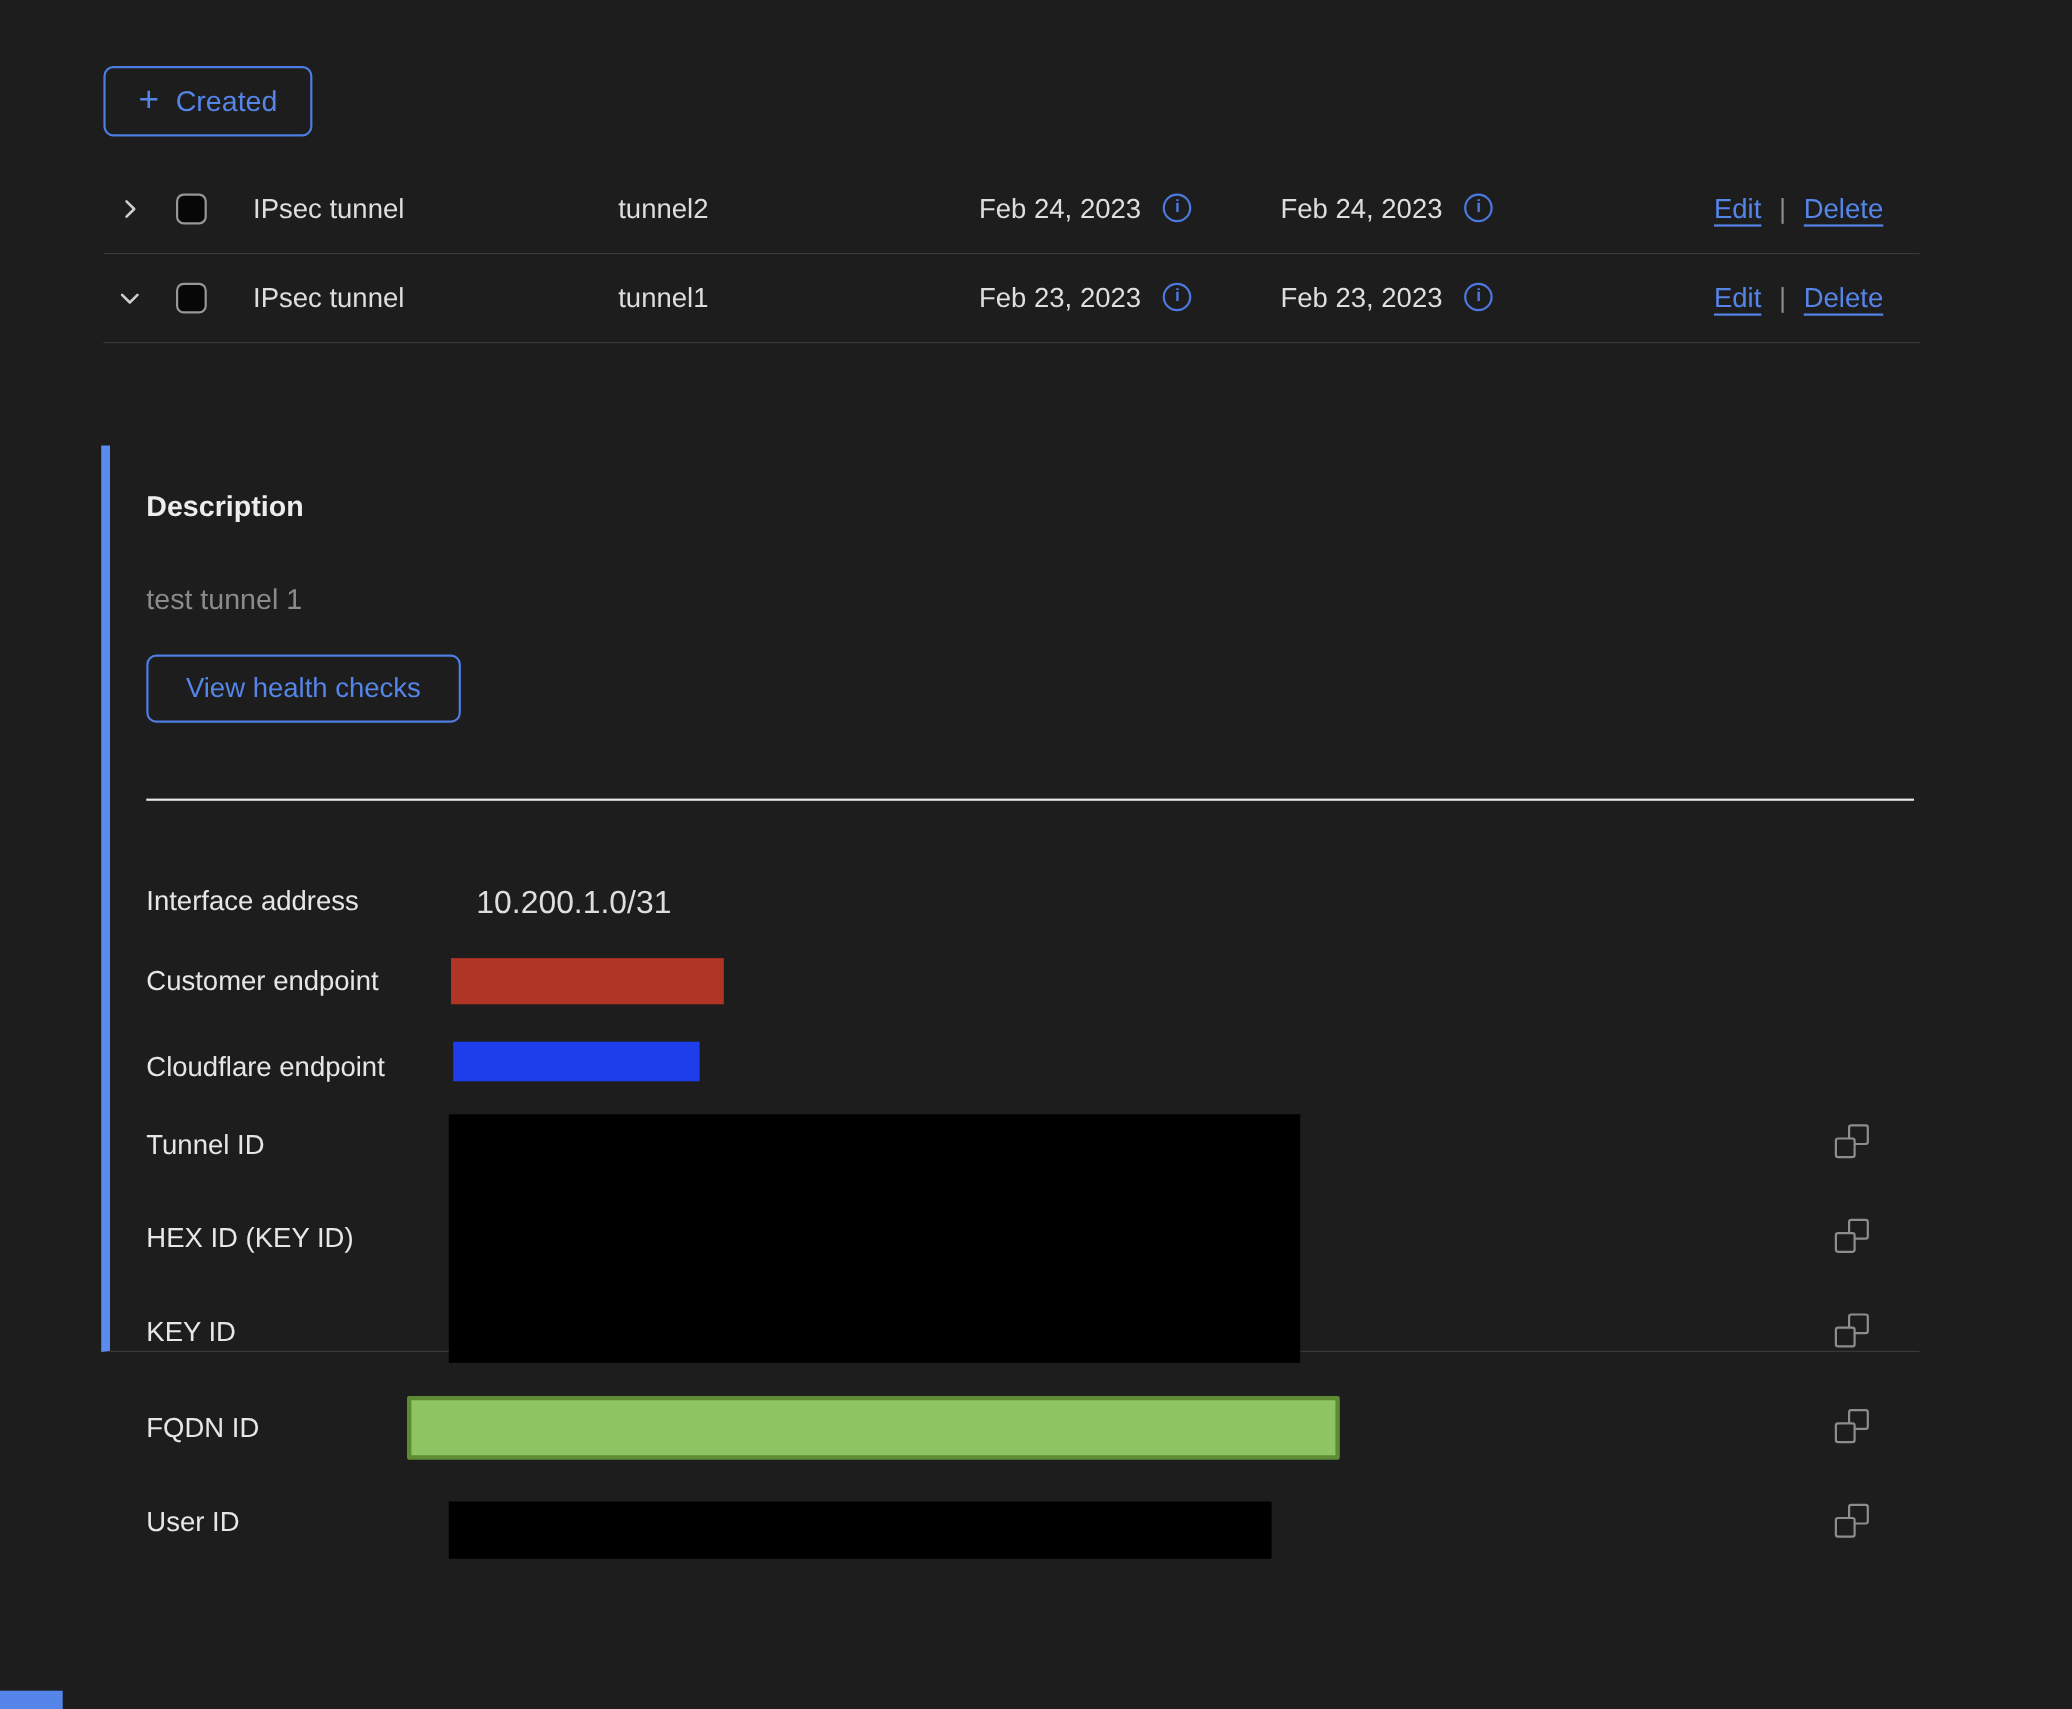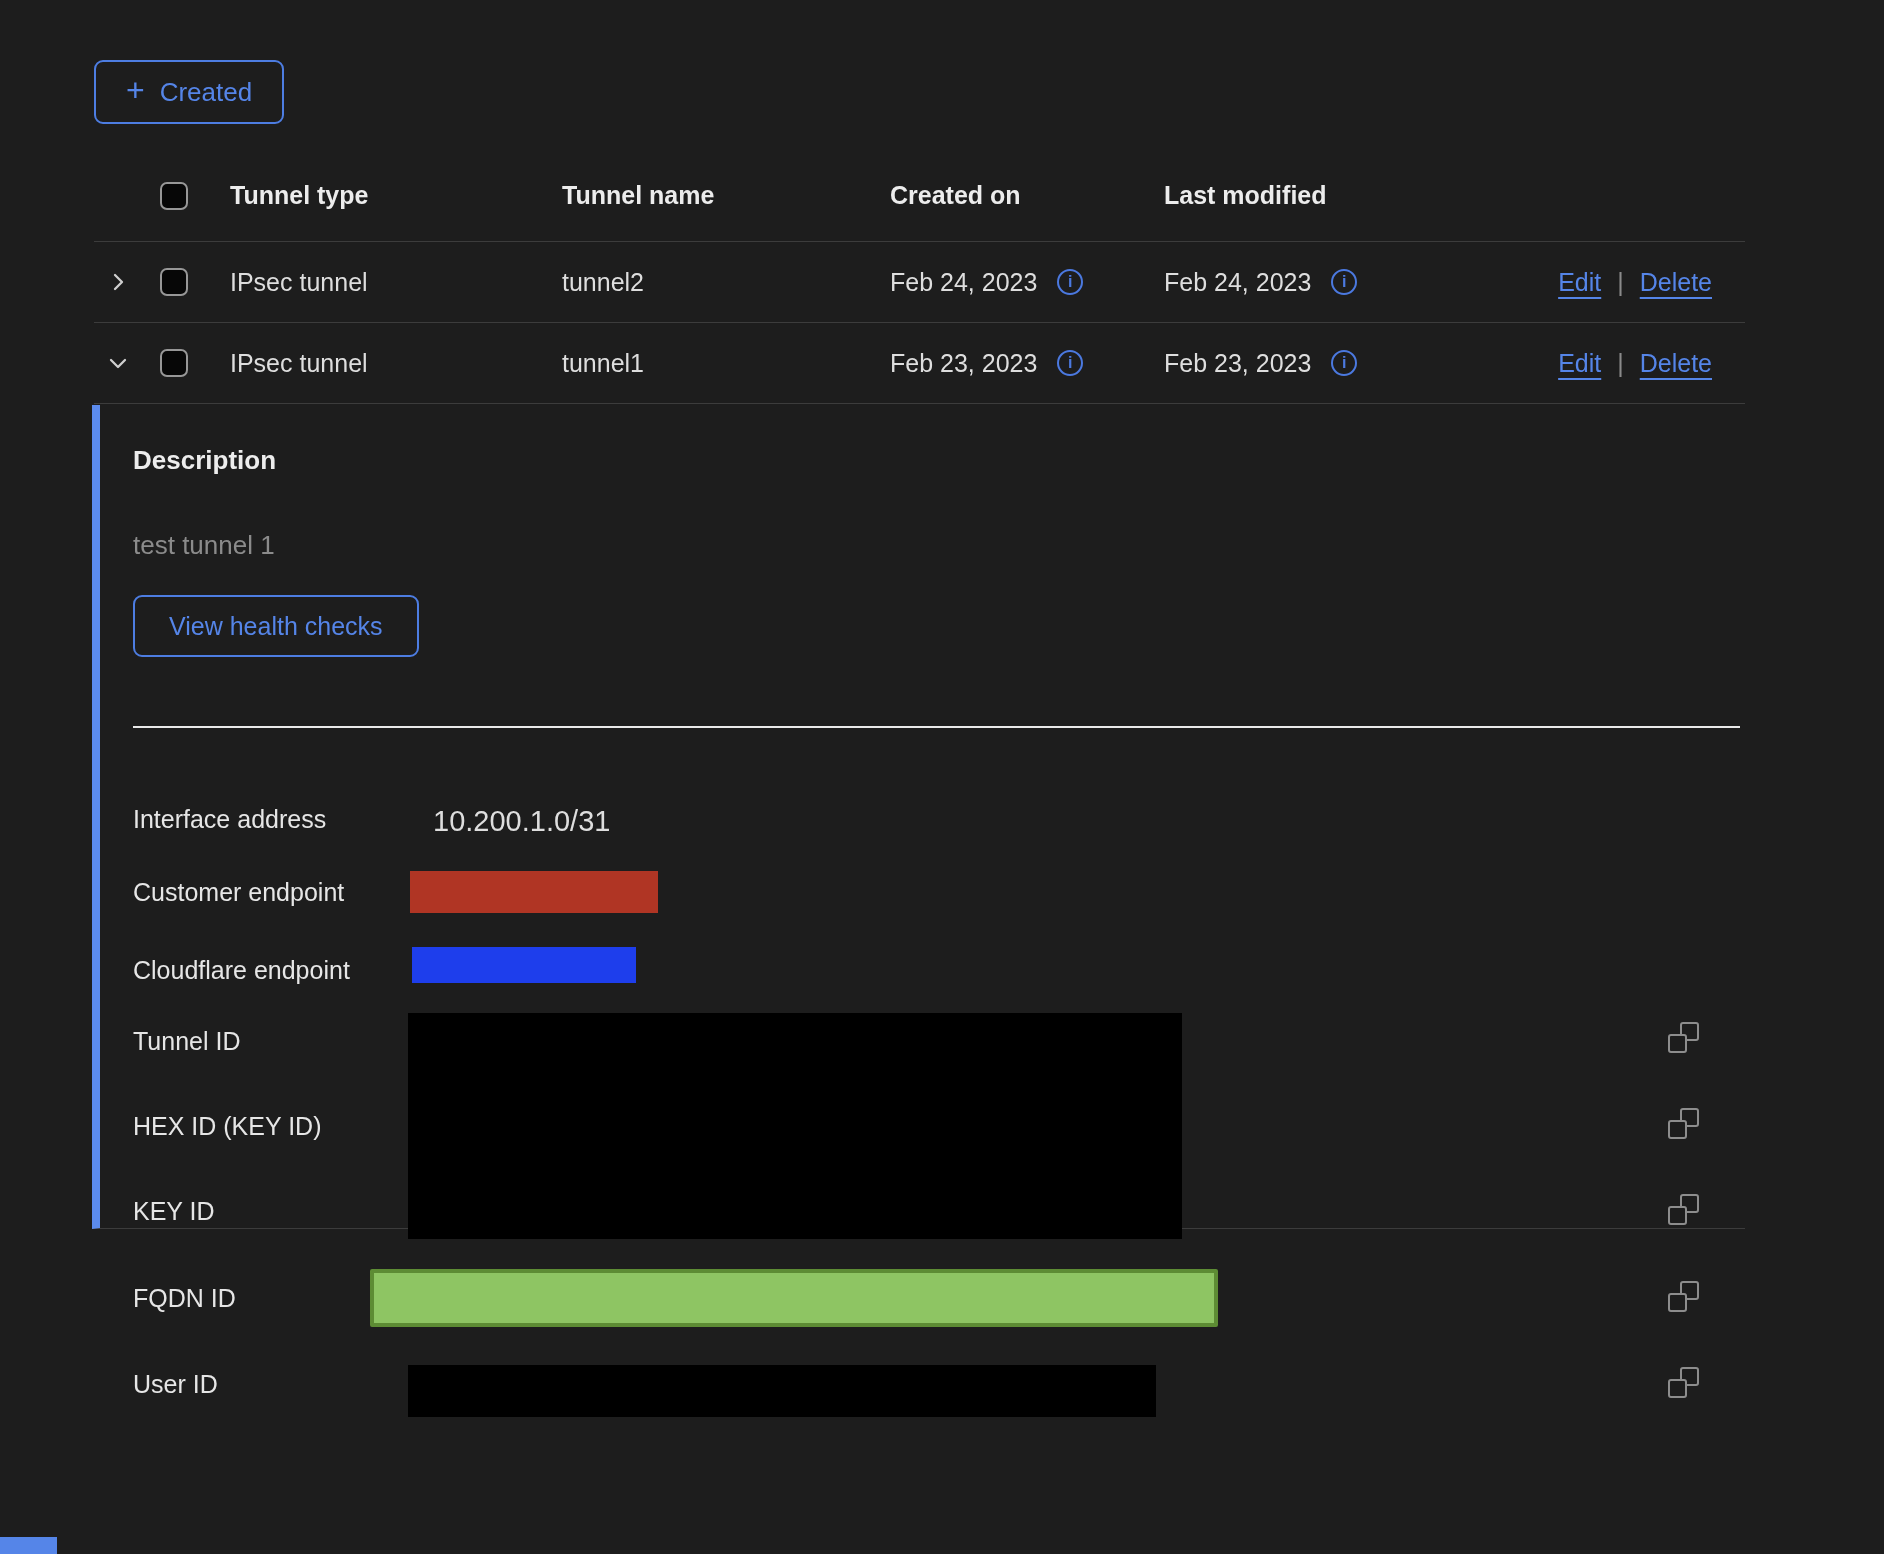--- a/index.html
+++ b/index.html
@@ -29,21 +29,21 @@
     display:grid;grid-template-columns:66px 70px 332px 328px 274px 300px 1fr;
     align-items:center;border-bottom:1px solid #3c3c3c;
   }
   .thead{height:92px;font-weight:700;font-size:25px;color:#ececec;}
   .trow{height:81px;font-size:25px;color:#dedede;}
   .chevron{justify-self:start;margin-left:12px;background:none;border:none;cursor:pointer;display:flex;align-items:center;}
   .checkbox{
     width:28px;height:28px;border:2px solid #979797;border-radius:7px;background:#070707;
     justify-self:start;cursor:pointer;
   }
-  .date-cell{display:flex;align-items:center;gap:20px;}
+  .date-cell{display:flex;align-items:flex-start;gap:20px;}
   .info-icon{
     width:26px;height:26px;border:2px solid #4b79e0;border-radius:50%;
     display:flex;align-items:center;justify-content:center;
     color:#4b79e0;font-size:16px;font-weight:600;cursor:pointer;line-height:1;
   }
   .actions{justify-self:end;display:flex;align-items:flex-start;gap:16px;padding-right:33px;}
   .link{color:var(--accent-blue);text-decoration:underline;text-underline-offset:6px;font-size:25px;cursor:pointer;}
   .pipe{color:#8a8a8a;font-size:25px;}
   
   .panel{
@@ -82,29 +82,20 @@
 
 <div class="page">
 
   <button class="create-btn">
     <span class="plus-glyph">+</span>
     <span>Created</span>
   </button>
 
   <div class="table">
 
-    <div class="thead">
-      <span></span>
-      <span class="checkbox"></span>
-      <span>Tunnel type</span>
-      <span>Tunnel name</span>
-      <span>Created on</span>
-      <span>Last modified</span>
-      <span></span>
-    </div>
 
     <div class="trow">
       <button class="chevron">
         <svg width="24" height="24" viewBox="0 0 24 24" fill="none" stroke="#cfcfcf" stroke-width="2.3" stroke-linecap="round" stroke-linejoin="round">
             <polyline points="9 5 16 12 9 19"></polyline>
           </svg>
       </button>
       <span class="checkbox"></span>
       <span>IPsec tunnel</span>
       <span>tunnel2</span>

